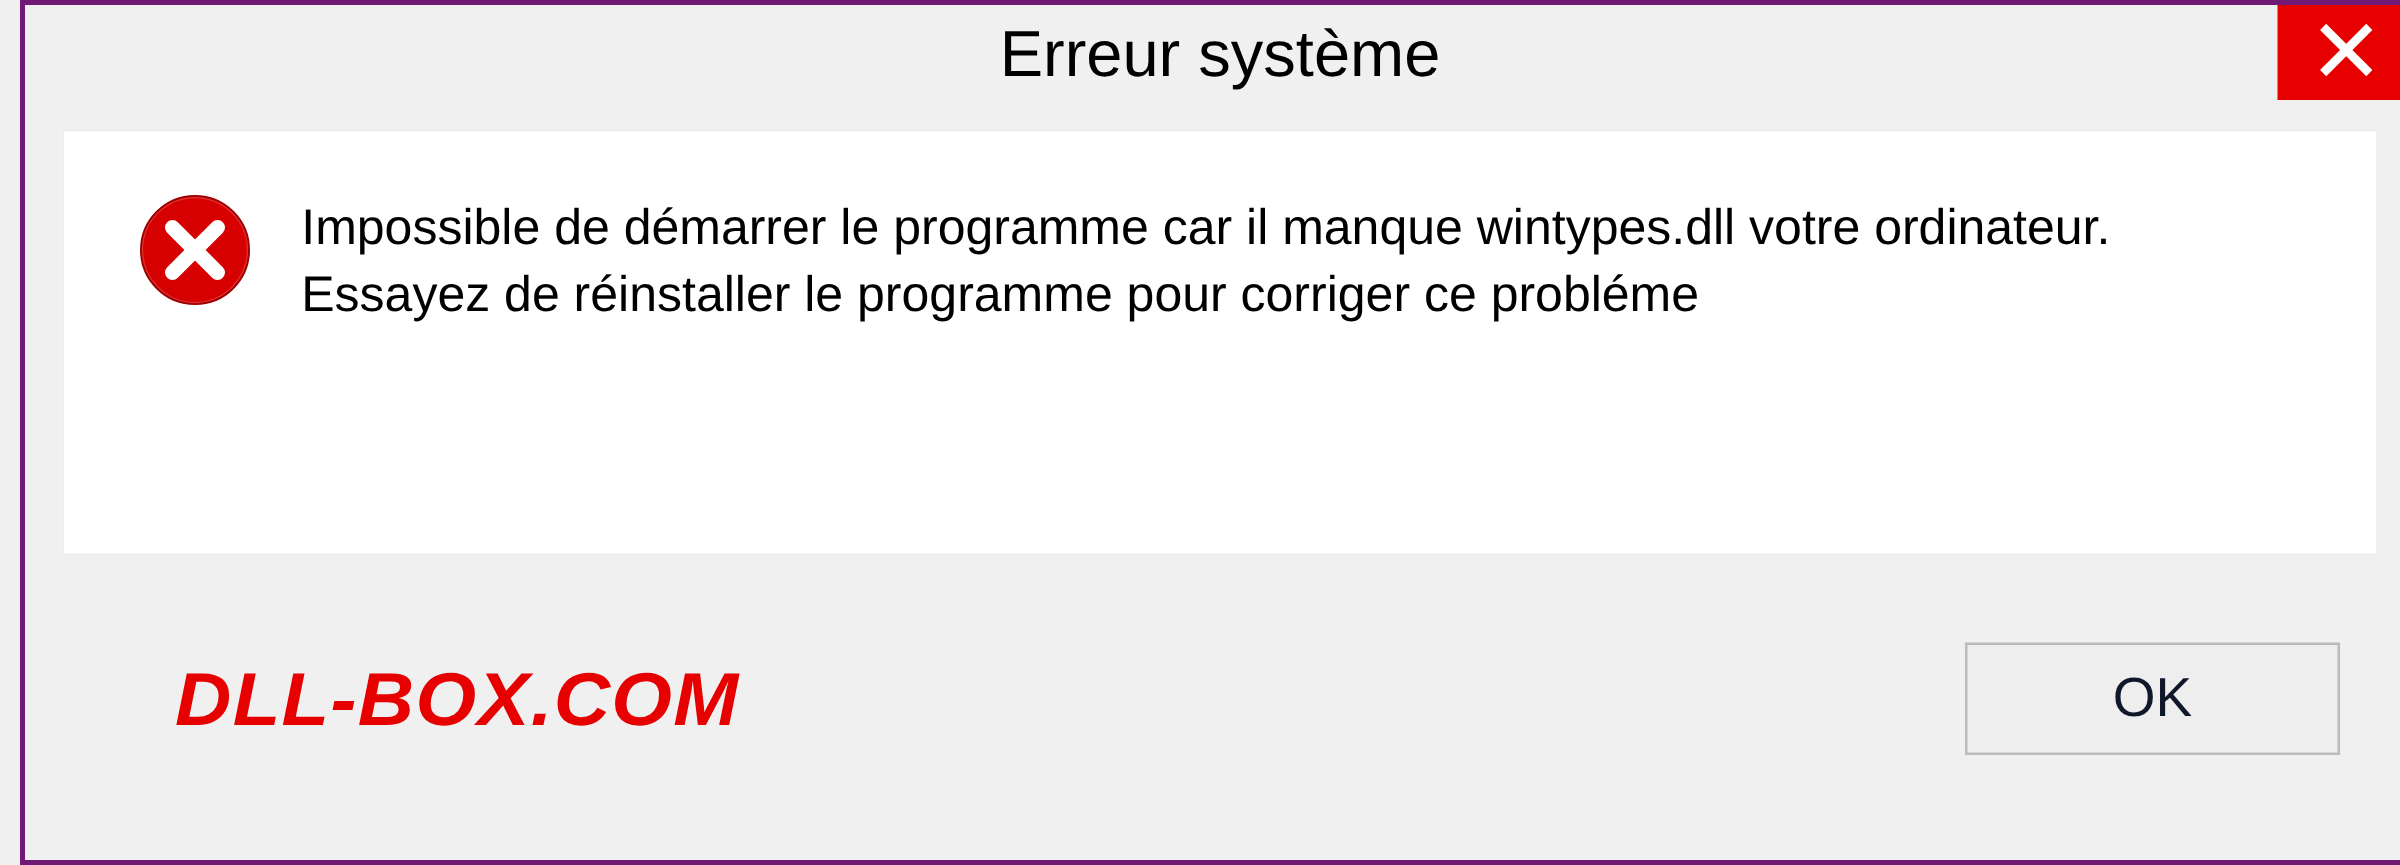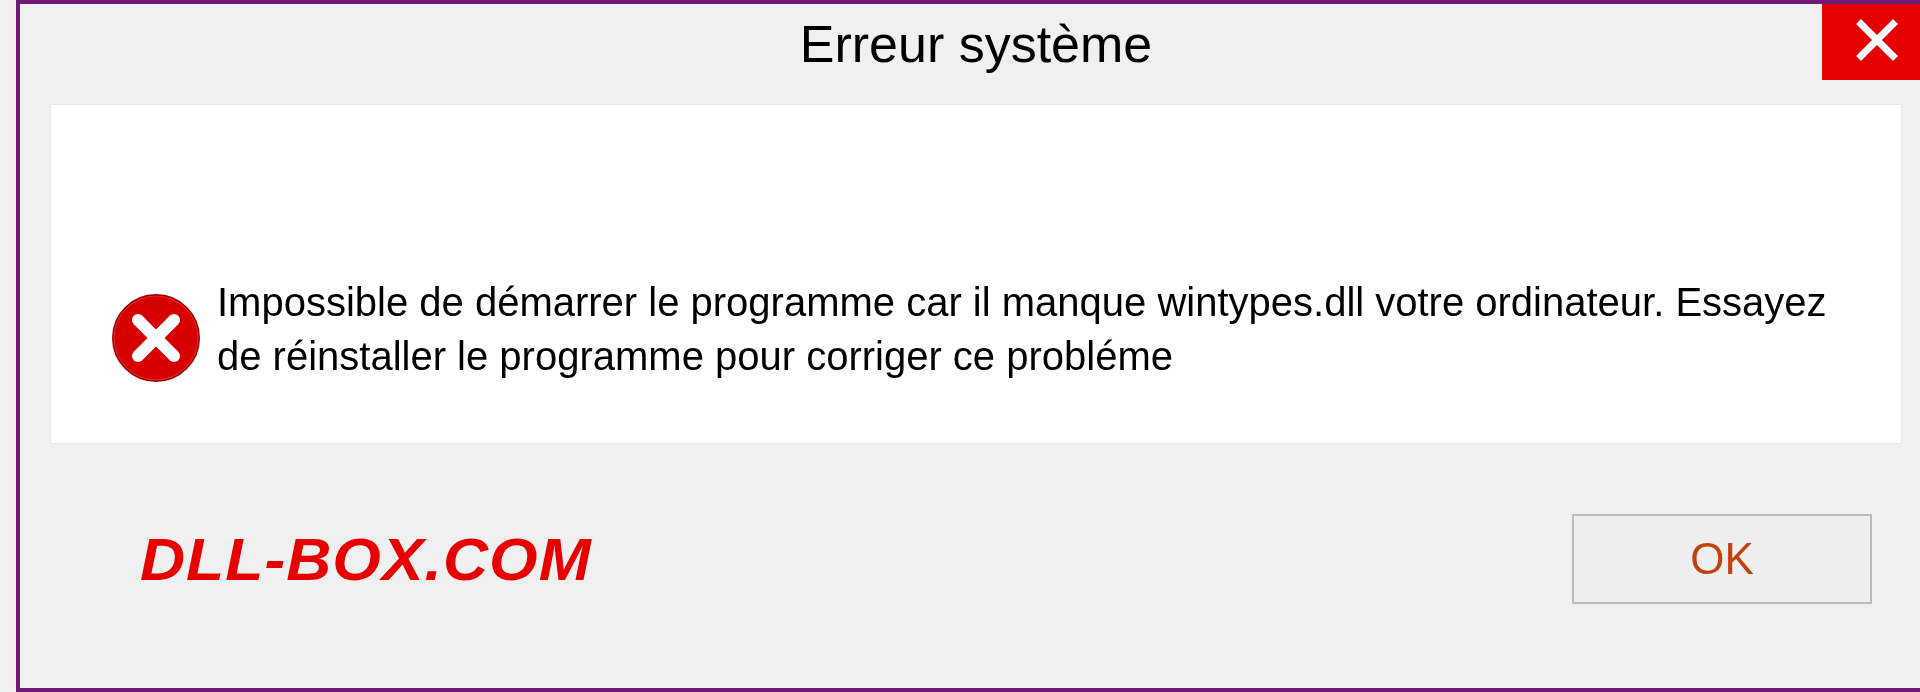--- a/index.html
+++ b/index.html
@@ -59,22 +59,22 @@
     .close-btn svg {
       width: 44px;
       height: 44px;
     }
     
     .content-panel {
       background: #ffffff;
       margin: 0 30px;
       padding: 50px 60px 60px 60px;
       display: flex;
-      align-items: flex-end;
-      gap: 16px;
+      align-items: flex-start;
+      gap: 40px;
       border: 1px solid #e8e8e8;
       min-height: 340px;
     }
     
     .error-icon {
       flex-shrink: 0;
       width: 90px;
       height: 90px;
     }
     
@@ -108,21 +108,21 @@
       transform: scaleX(1.04);
       transform-origin: left center;
     }
     
     .ok-btn {
       width: 300px;
       height: 90px;
       background: #eeeeee;
       border: 2px solid #bbbbbb;
       font-size: 44px;
-      color: #c2410c;
+      color: #0f172a;
       cursor: pointer;
       font-family: inherit;
       font-weight: 400;
     }
   </style>
 </head>
 <body>
 
 <div class="dialog">
 

